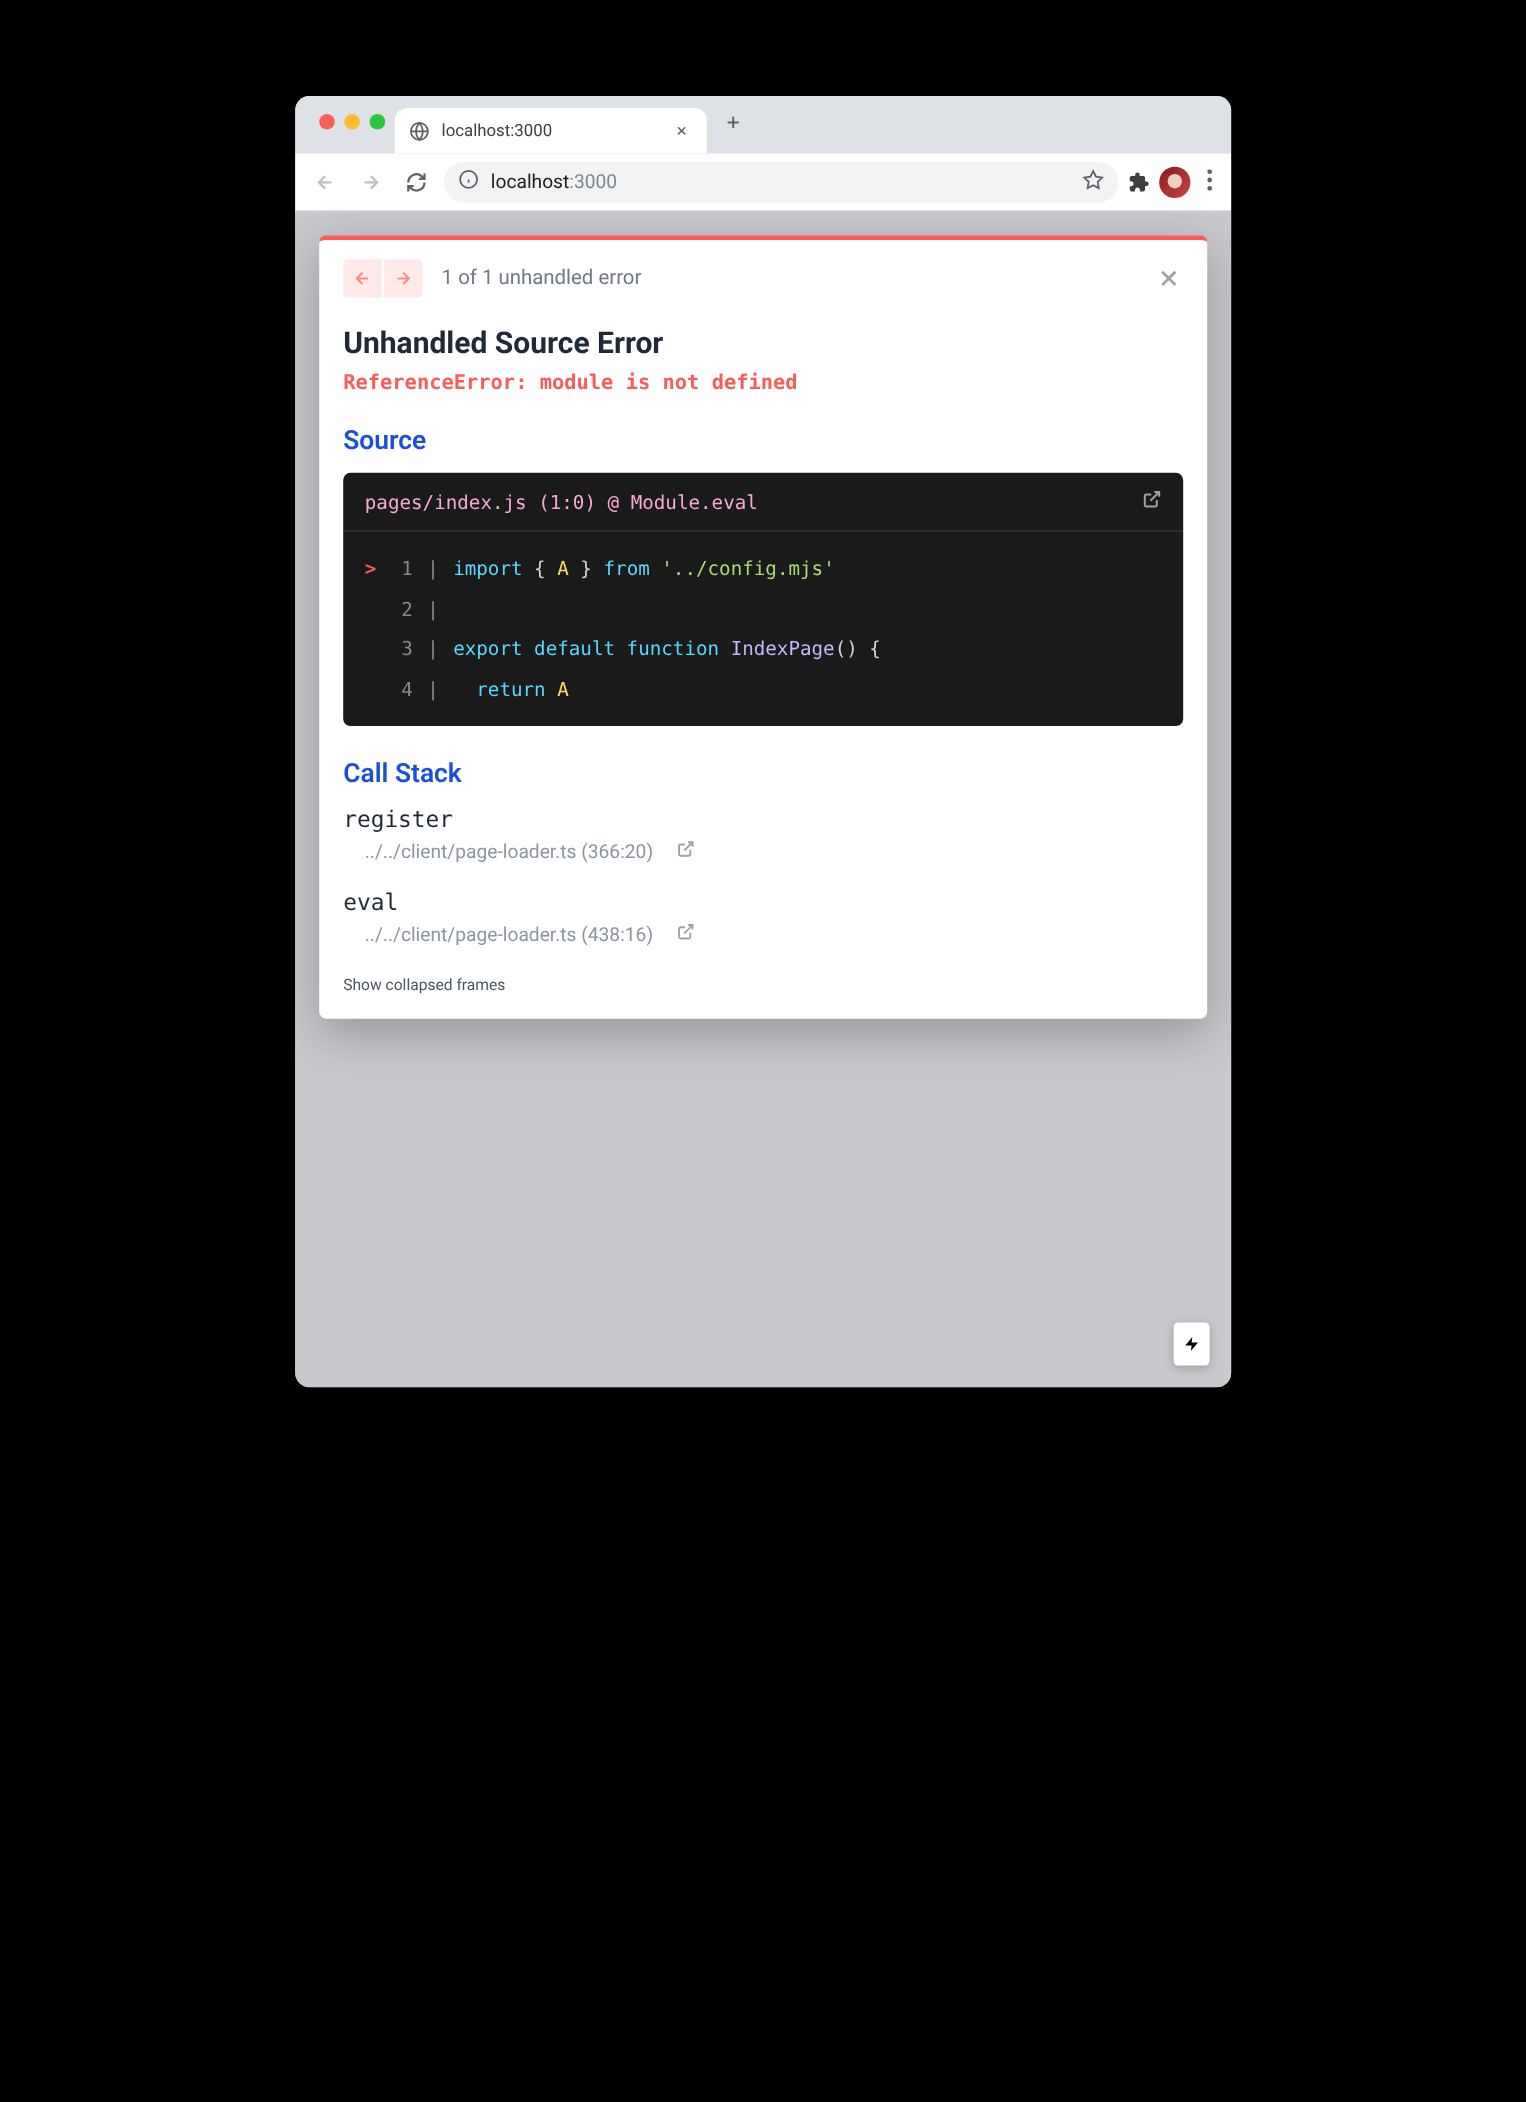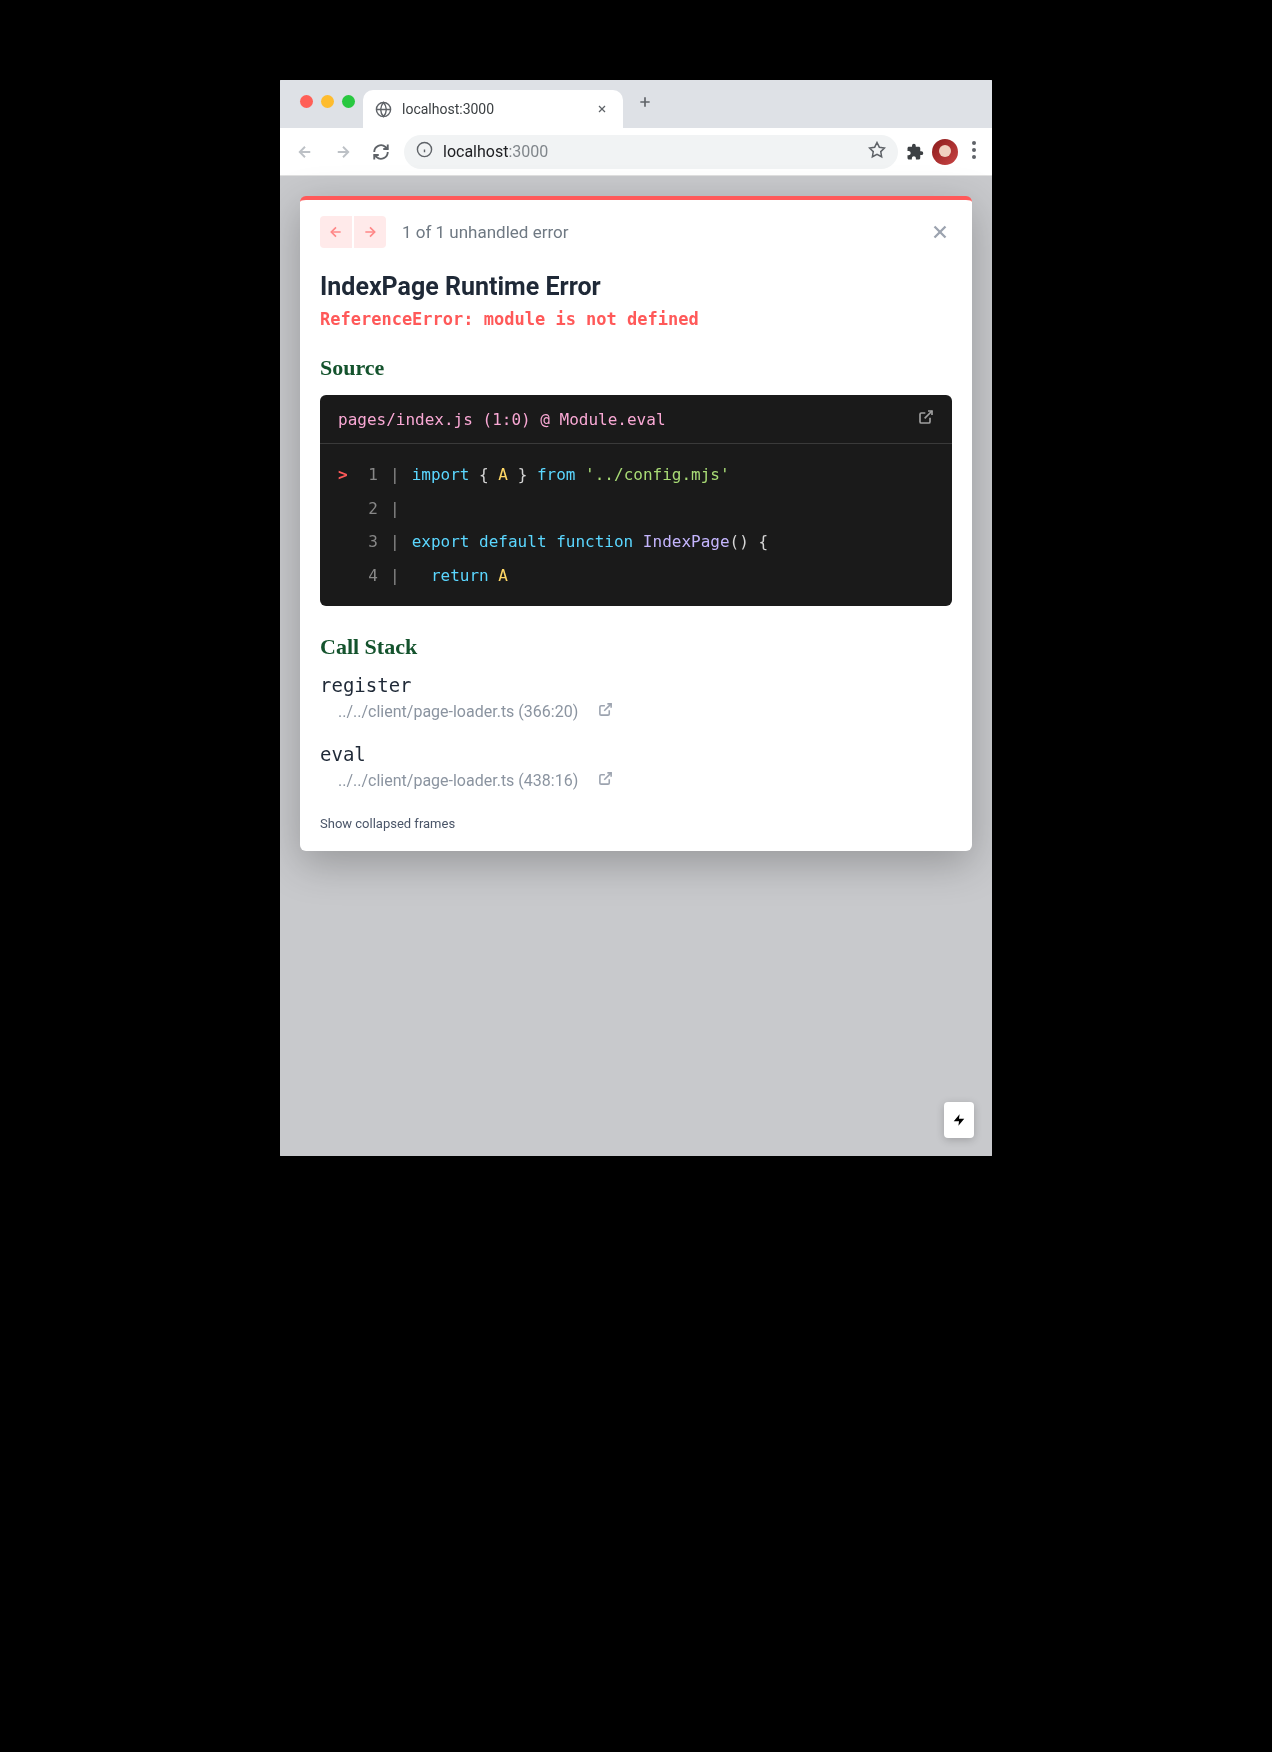--- a/index.html
+++ b/index.html
@@ -13,23 +13,23 @@
       font-family: -apple-system, BlinkMacSystemFont, "Segoe UI", Roboto, sans-serif;
       width: 1272px;
       height: 1752px;
       display: flex;
       align-items: flex-start;
       justify-content: center;
       padding-top: 80px;
     }
 
     .browser-window {
-      width: 712px;
+      width: 780px;
       background: #dee1e6;
-      border-radius: 1px;
+      border-radius: 12px;
       overflow: hidden;
       box-shadow: 0 20px 60px rgba(0,0,0,0.5);
     }
 
     .tab-bar {
       background: #dee1e6;
       height: 48px;
       display: flex;
       align-items: flex-end;
       padding-left: 12px;
@@ -253,23 +253,22 @@
       font-family: ui-monospace, Menlo, Monaco, monospace;
       color: #ff5959;
       font-size: 17px;
       font-weight: 600;
       margin-bottom: 26px;
     }
 
     h2 {
       font-size: 22px;
       font-weight: 600;
-      color: #14532d;
+      color: #1d4ed8;
       margin-bottom: 14px;
-      font-family: Liberation Serif, serif;
     }
 
     .code-block {
       background: #1a1a1a;
       border-radius: 6px;
       font-family: ui-monospace, Menlo, Monaco, monospace;
       font-size: 16px;
       margin-bottom: 28px;
       overflow: hidden;
     }
@@ -481,21 +480,21 @@
         <span class="error-count">1 of 1 unhandled error</span>
         <span class="close-panel">
           <svg width="22" height="22" viewBox="0 0 24 24" fill="none" stroke="currentColor" stroke-width="2.5">
               <line x1="18" y1="6" x2="6" y2="18"></line>
               <line x1="6" y1="6" x2="18" y2="18"></line>
             </svg>
         </span>
       </div>
 
       <div class="panel-body">
-        <h1>IndexPage Runtime Error</h1>
+        <h1>Unhandled Source Error</h1>
         <div class="error-msg">ReferenceError: module is not defined</div>
 
         <h2>Source</h2>
 
         <div class="code-block">
           <div class="code-header">
             <span>pages/index.js (1:0) @ Module.eval</span>
             <span class="open-ext">
               <svg width="16" height="16" viewBox="0 0 24 24" fill="none" stroke="currentColor" stroke-width="2.5">
                   <path d="M18 13v6a2 2 0 0 1-2 2H5a2 2 0 0 1-2-2V8a2 2 0 0 1 2-2h6"></path>

